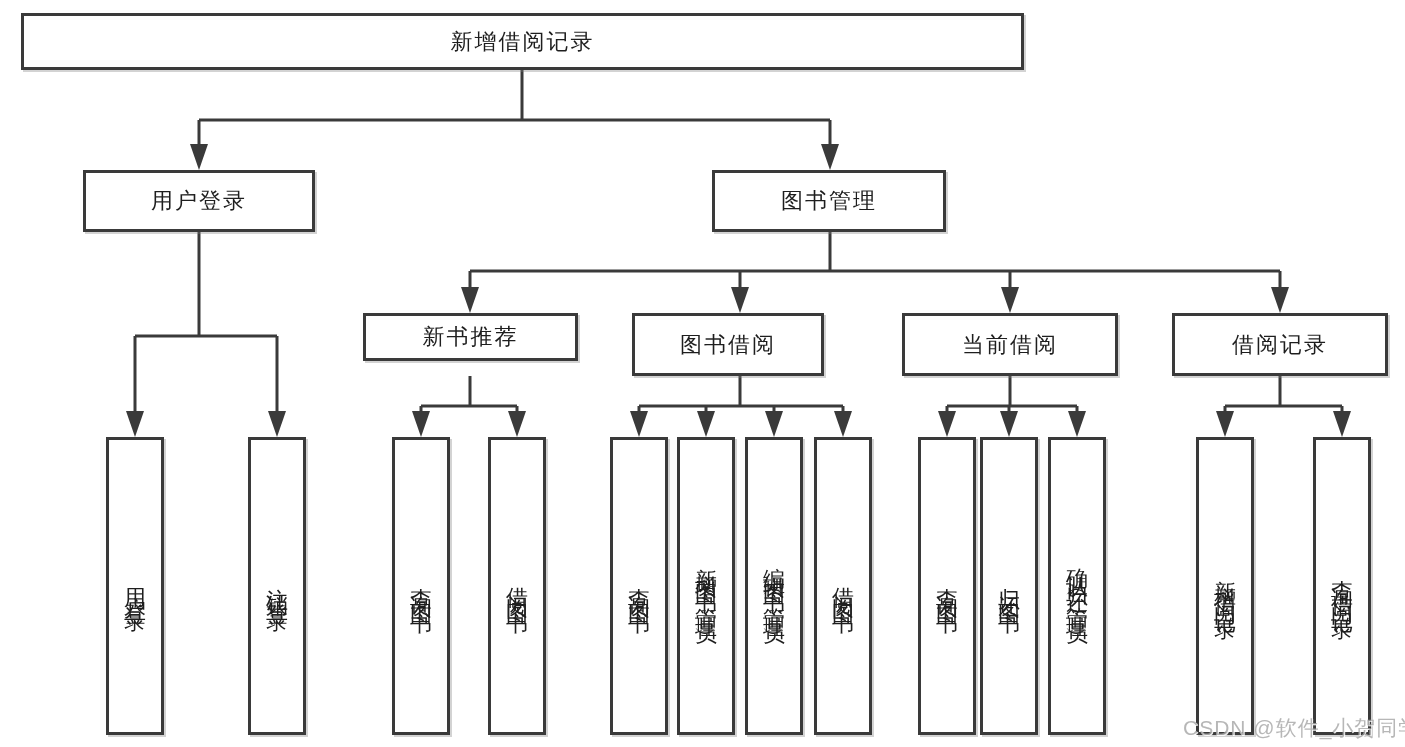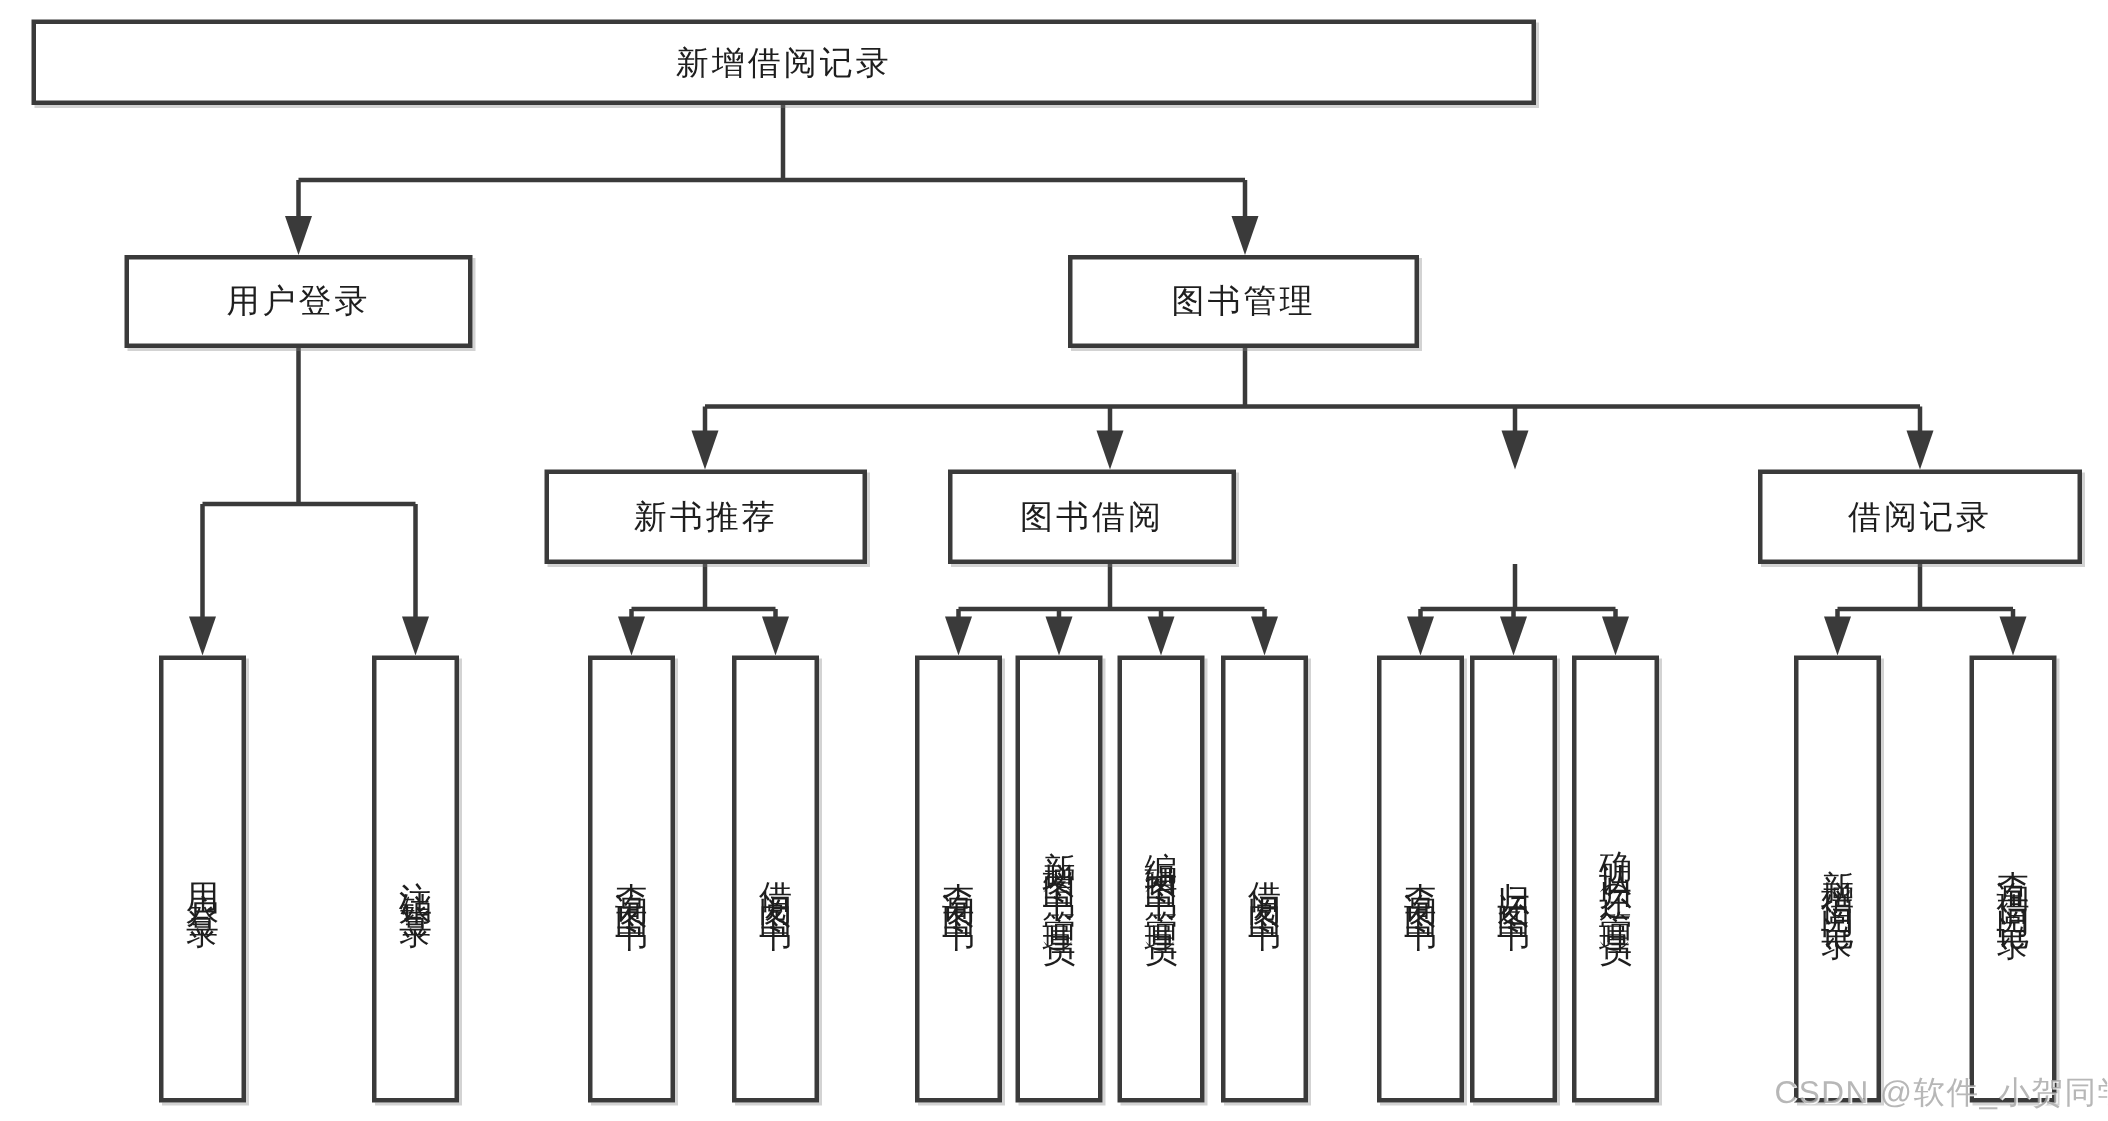--- a/index.html
+++ b/index.html
@@ -94,22 +94,23 @@
       <polygon points="1216,411 1234,411 1225,437"></polygon>
       <polygon points="1333,411 1351,411 1342,437"></polygon>
     </g>
   </svg>
 
   <div class="node" style="left:21px; top:13px; width:1003px; height:57px">新增借阅记录</div>
 
   <div class="node" style="left:83px; top:170px; width:232px; height:62px">用户登录</div>
   <div class="node" style="left:712px; top:170px; width:234px; height:62px">图书管理</div>
 
-  <div class="node" style="left:363px; top:313px; width:215px; height:63px">新书推荐</div>
+  <div class="node" style="left:363px; top:313px; width:215px; height:48px">新书推荐</div>
   <div class="node" style="left:632px; top:313px; width:192px; height:63px">图书借阅</div>
+  <div class="node" style="left:902px; top:313px; width:216px; height:63px">当前借阅</div>
   <div class="node" style="left:1172px; top:313px; width:216px; height:63px">借阅记录</div>
 
   <div class="node vert" style="left:106px; top:437px; width:58px; height:298px">用户登录</div>
   <div class="node vert" style="left:248px; top:437px; width:58px; height:298px">注销登录</div>
 
   <div class="node vert" style="left:392px; top:437px; width:58px; height:298px">查询图书</div>
   <div class="node vert" style="left:488px; top:437px; width:58px; height:298px">借阅图书</div>
 
   <div class="node vert" style="left:610px; top:437px; width:58px; height:298px">查询图书</div>
   <div class="node vert" style="left:677px; top:437px; width:58px; height:298px">新增图书（管理员）</div>

